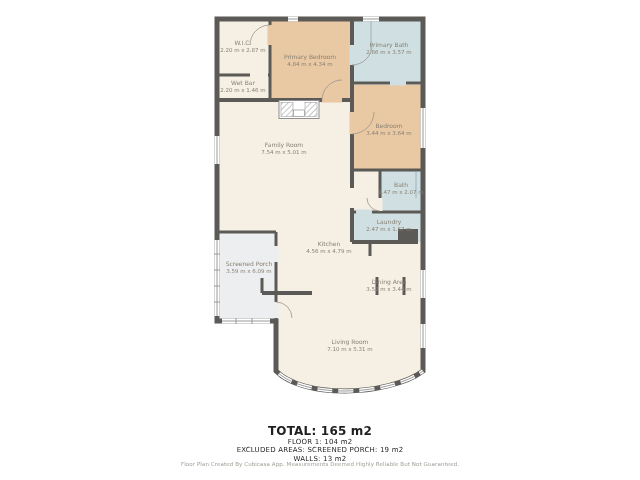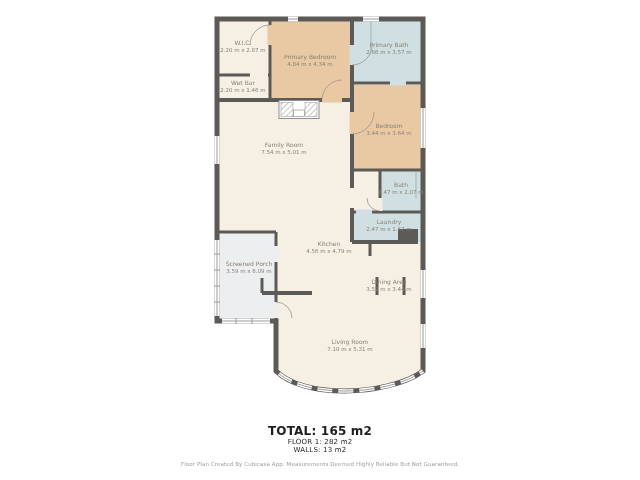--- a/index.html
+++ b/index.html
@@ -174,17 +174,18 @@
   <span class="rname">Dining Area</span>
   <span class="rdims">3.52 m x 3.44 m</span>
 </div>
 <div class="room-label" style="left:350px;top:345px;">
   <span class="rname">Living Room</span>
   <span class="rdims">7.10 m x 5.31 m</span>
 </div>
 
 <div class="summary">
   <div class="total">TOTAL: 165 m2</div>
-  <div>FLOOR 1: 282 m2</div>
+  <div>FLOOR 1: 104 m2</div>
+  <div>EXCLUDED AREAS: SCREENED PORCH: 19 m2</div>
   <div>WALLS: 13 m2</div>
 </div>
 
 <div class="footer">Floor Plan Created By Cubicasa App. Measurements Deemed Highly Reliable But Not Guaranteed.</div>
 
 </body></html>

